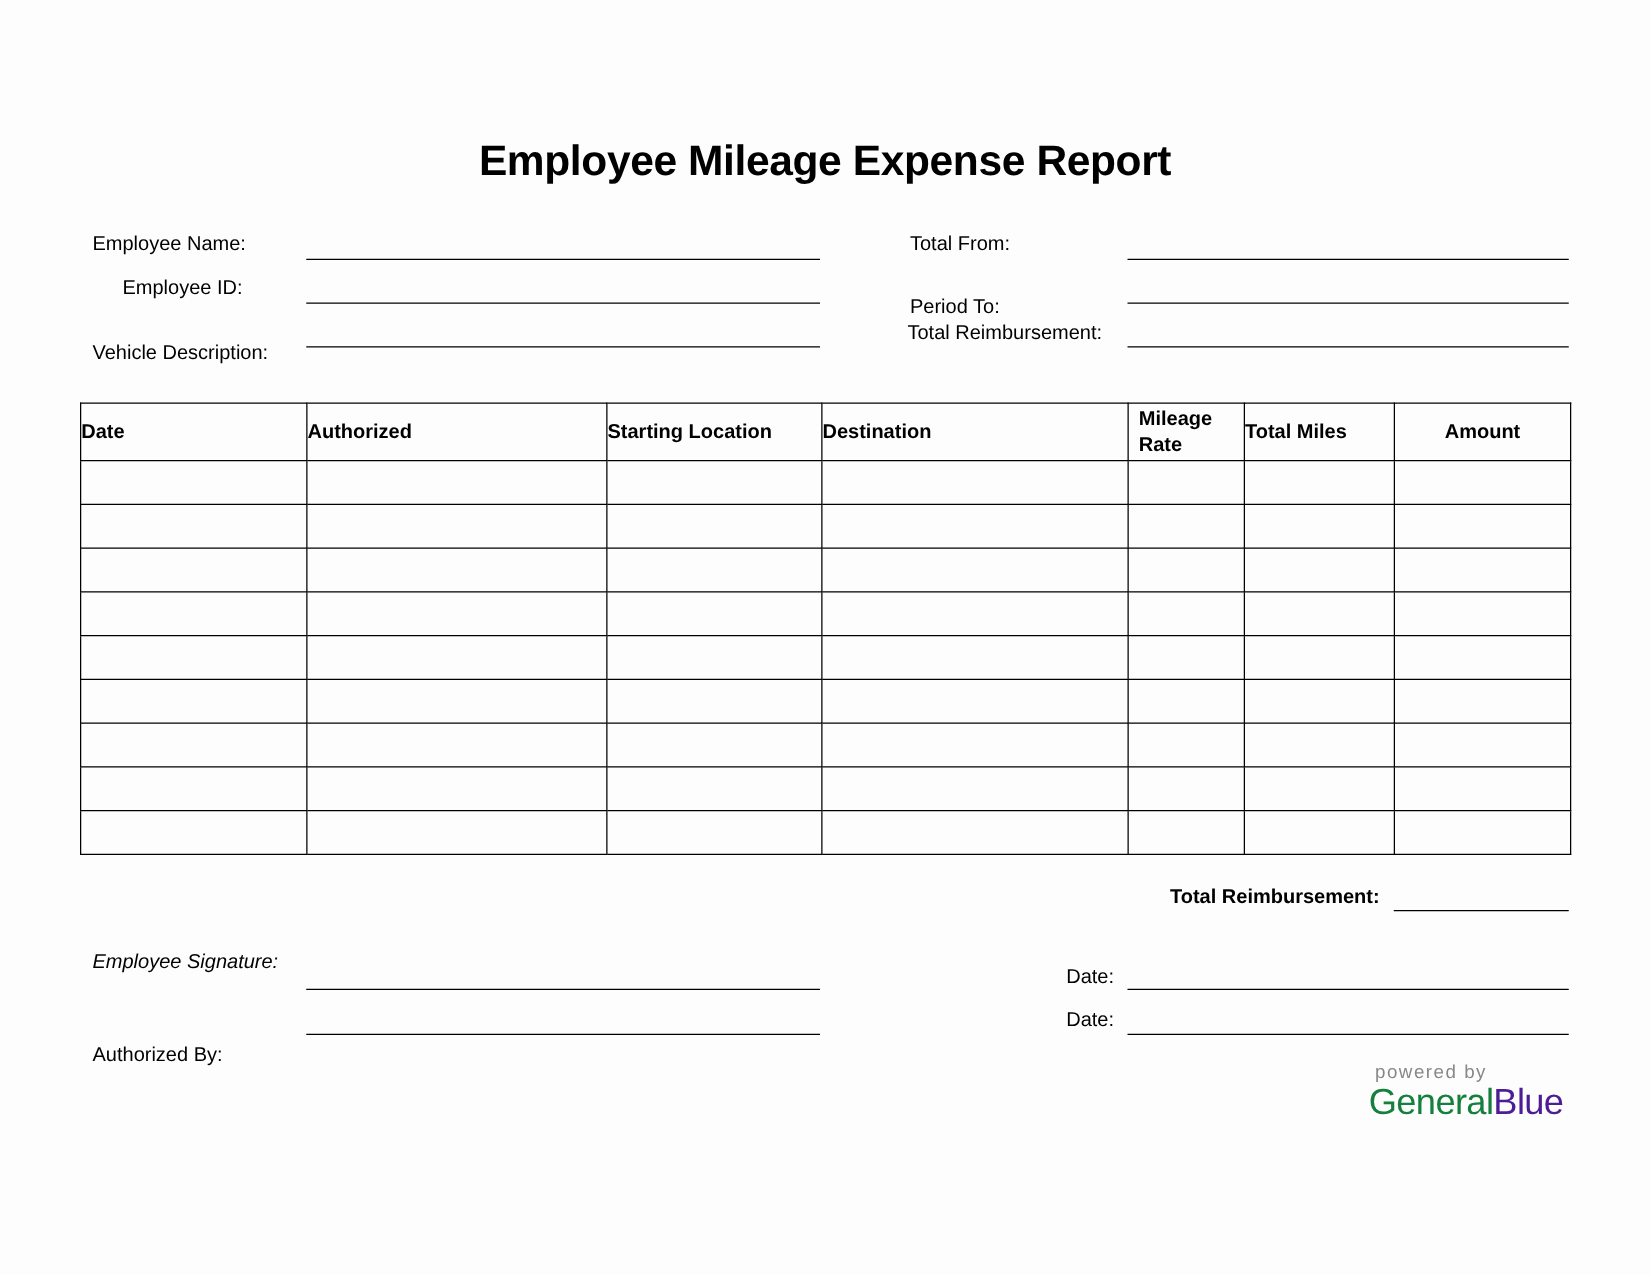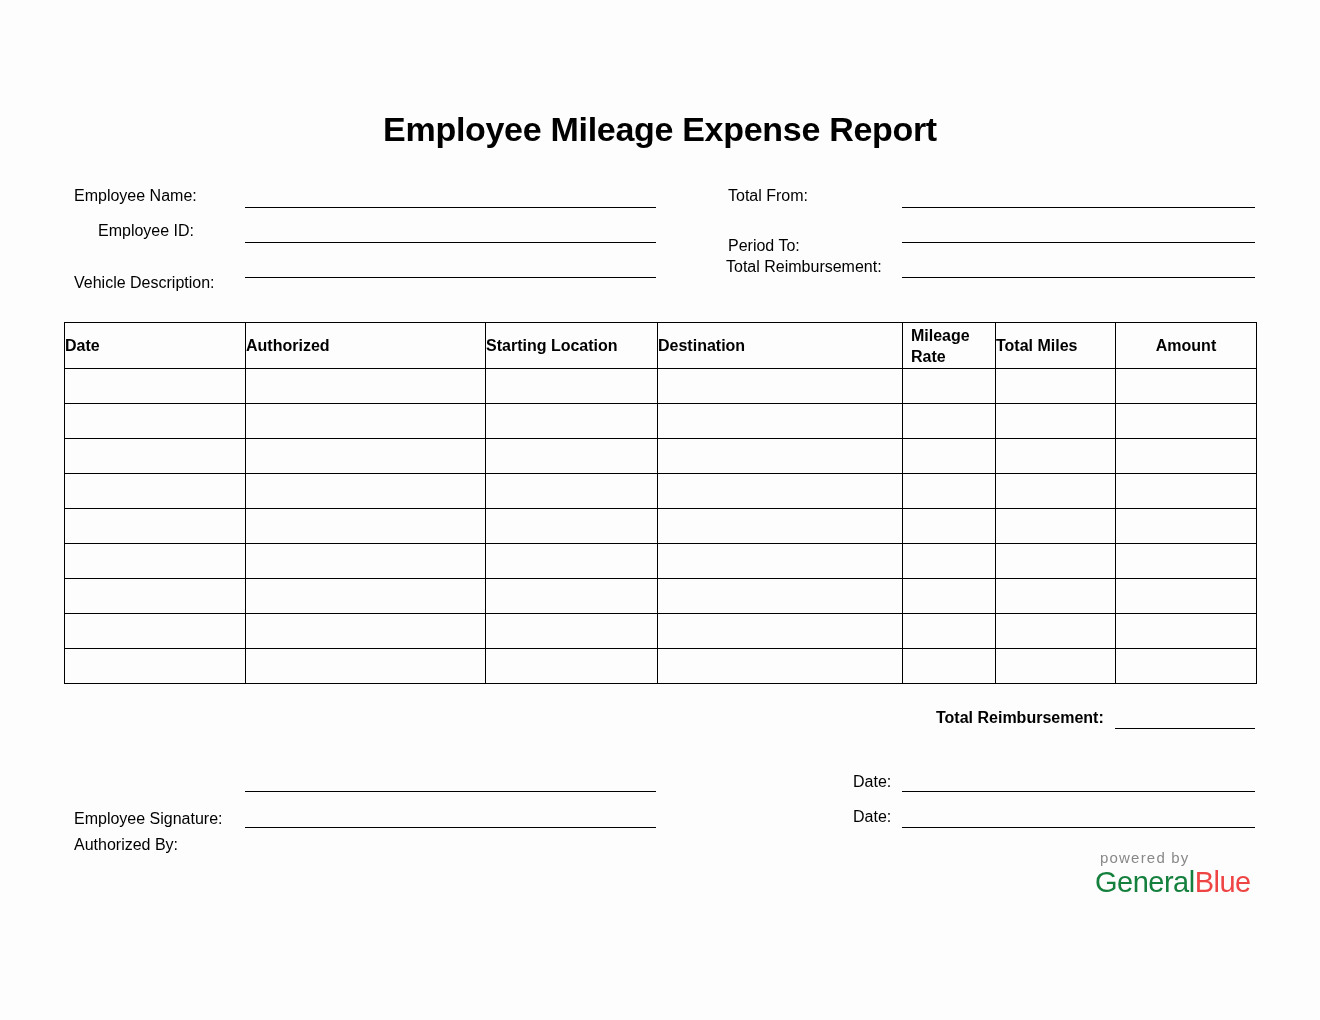--- a/index.html
+++ b/index.html
@@ -25,21 +25,21 @@
   }
   table.grid th.center { text-align: center; padding-left: 0; }
   table.grid td { height: 34px; }
   .bold { font-weight: bold; }
   .powered {
     position: absolute; left: 1100px; top: 849px; font-size: 15px;
     color: #888; letter-spacing: 1.2px;
   }
   .brand { position: absolute; left: 1095px; top: 866px; font-size: 29px; letter-spacing: -0.5px; }
   .brand .b1 { color: #15803d; }
-  .brand .b2 { color: #ef4444; }
+  .brand .b2 { color: #4c1d95; }
 </style>
 </head>
 <body>
 
 <div class="title">Employee Mileage Expense Report</div>
 
 <div class="lbl" style="left:74px;top:187px;">Employee Name:</div>
 <div class="line" style="left:245px;top:207px;width:411px;"></div>
 <div class="lbl" style="left:74px;top:222px;margin-left:24px;">Employee ID:</div>
 <div class="line" style="left:245px;top:242px;width:411px;"></div>
@@ -155,21 +155,21 @@
         <td></td>
         <td></td>
         <td></td>
       </tr>
     </tbody>
 </table>
 
 <div class="lbl bold" style="left:936px;top:709px;">Total Reimbursement:</div>
 <div class="line" style="left:1115px;top:728px;width:140px;"></div>
 
-<div class="lbl" style="left:74px;top:810px;">Employee Signature:</div>
+<div class="lbl" style="left:74px;top:761px;font-style:italic;">Employee Signature:</div>
 <div class="line" style="left:245px;top:791px;width:411px;"></div>
 <div class="lbl" style="left:74px;top:836px;">Authorized By:</div>
 <div class="line" style="left:245px;top:827px;width:411px;"></div>
 
 <div class="lbl" style="left:853px;top:773px;">Date:</div>
 <div class="line" style="left:902px;top:791px;width:353px;"></div>
 <div class="lbl" style="left:853px;top:808px;">Date:</div>
 <div class="line" style="left:902px;top:827px;width:353px;"></div>
 
 <div class="powered">powered by</div>

